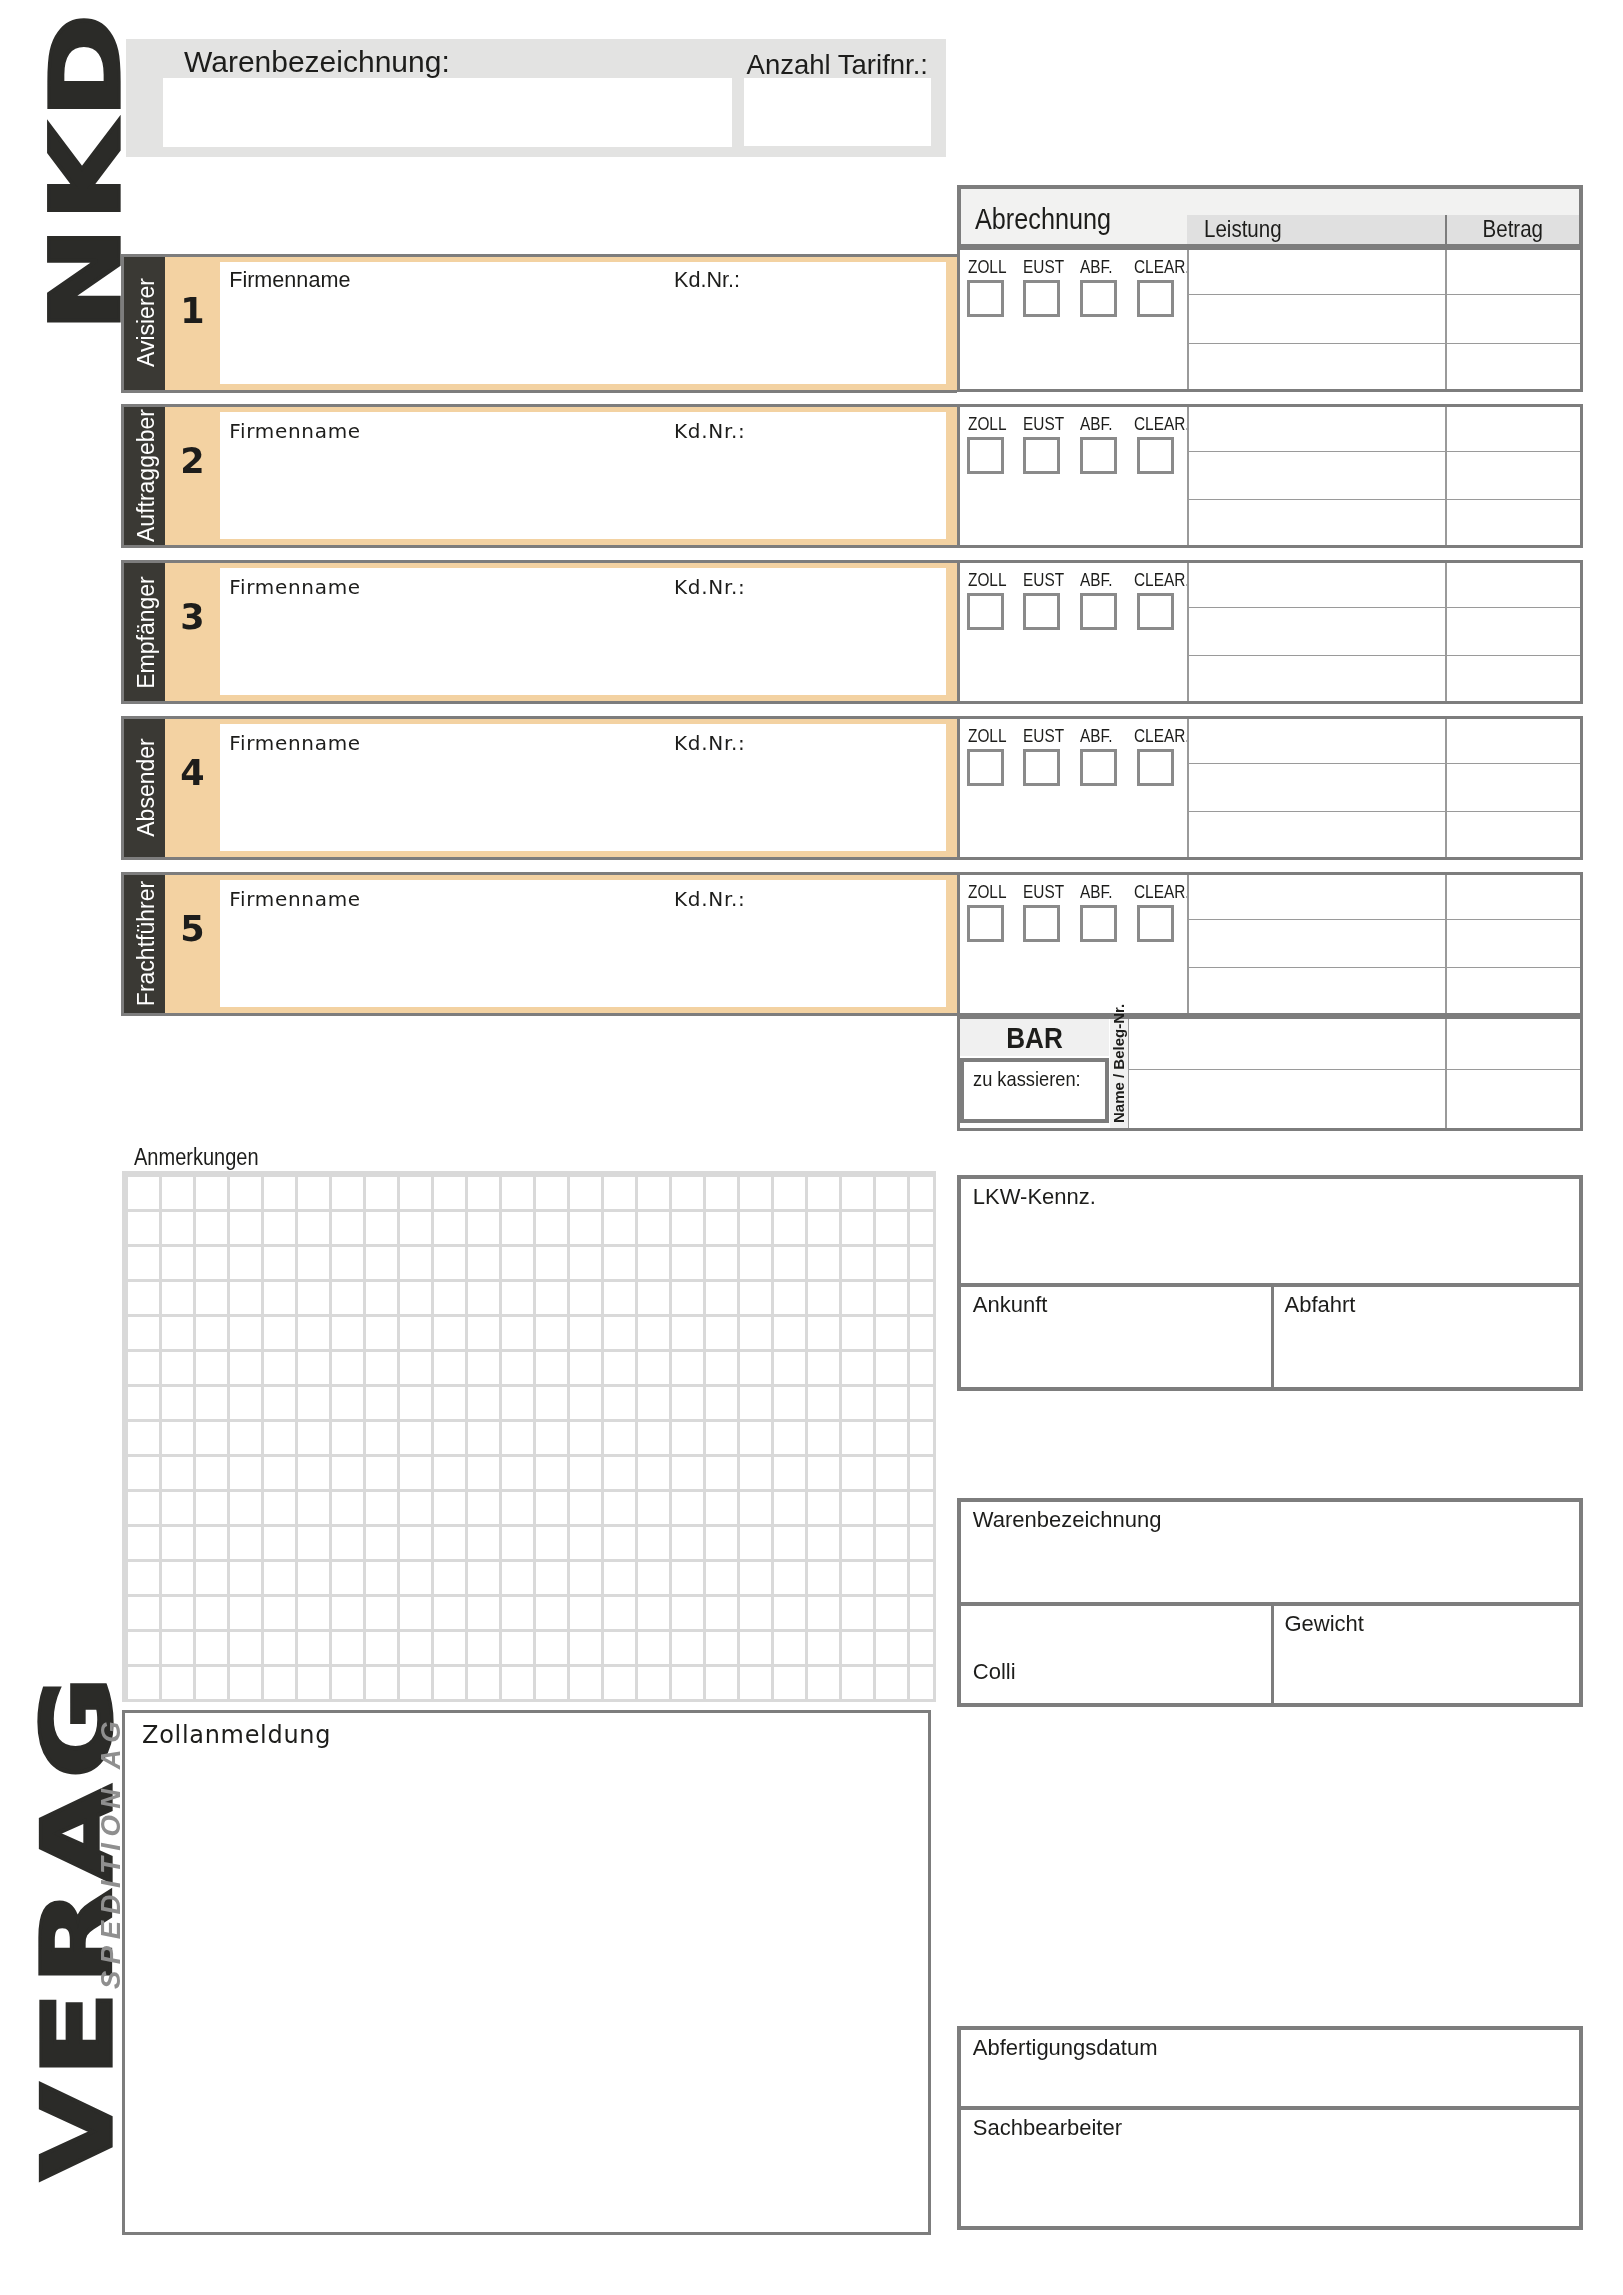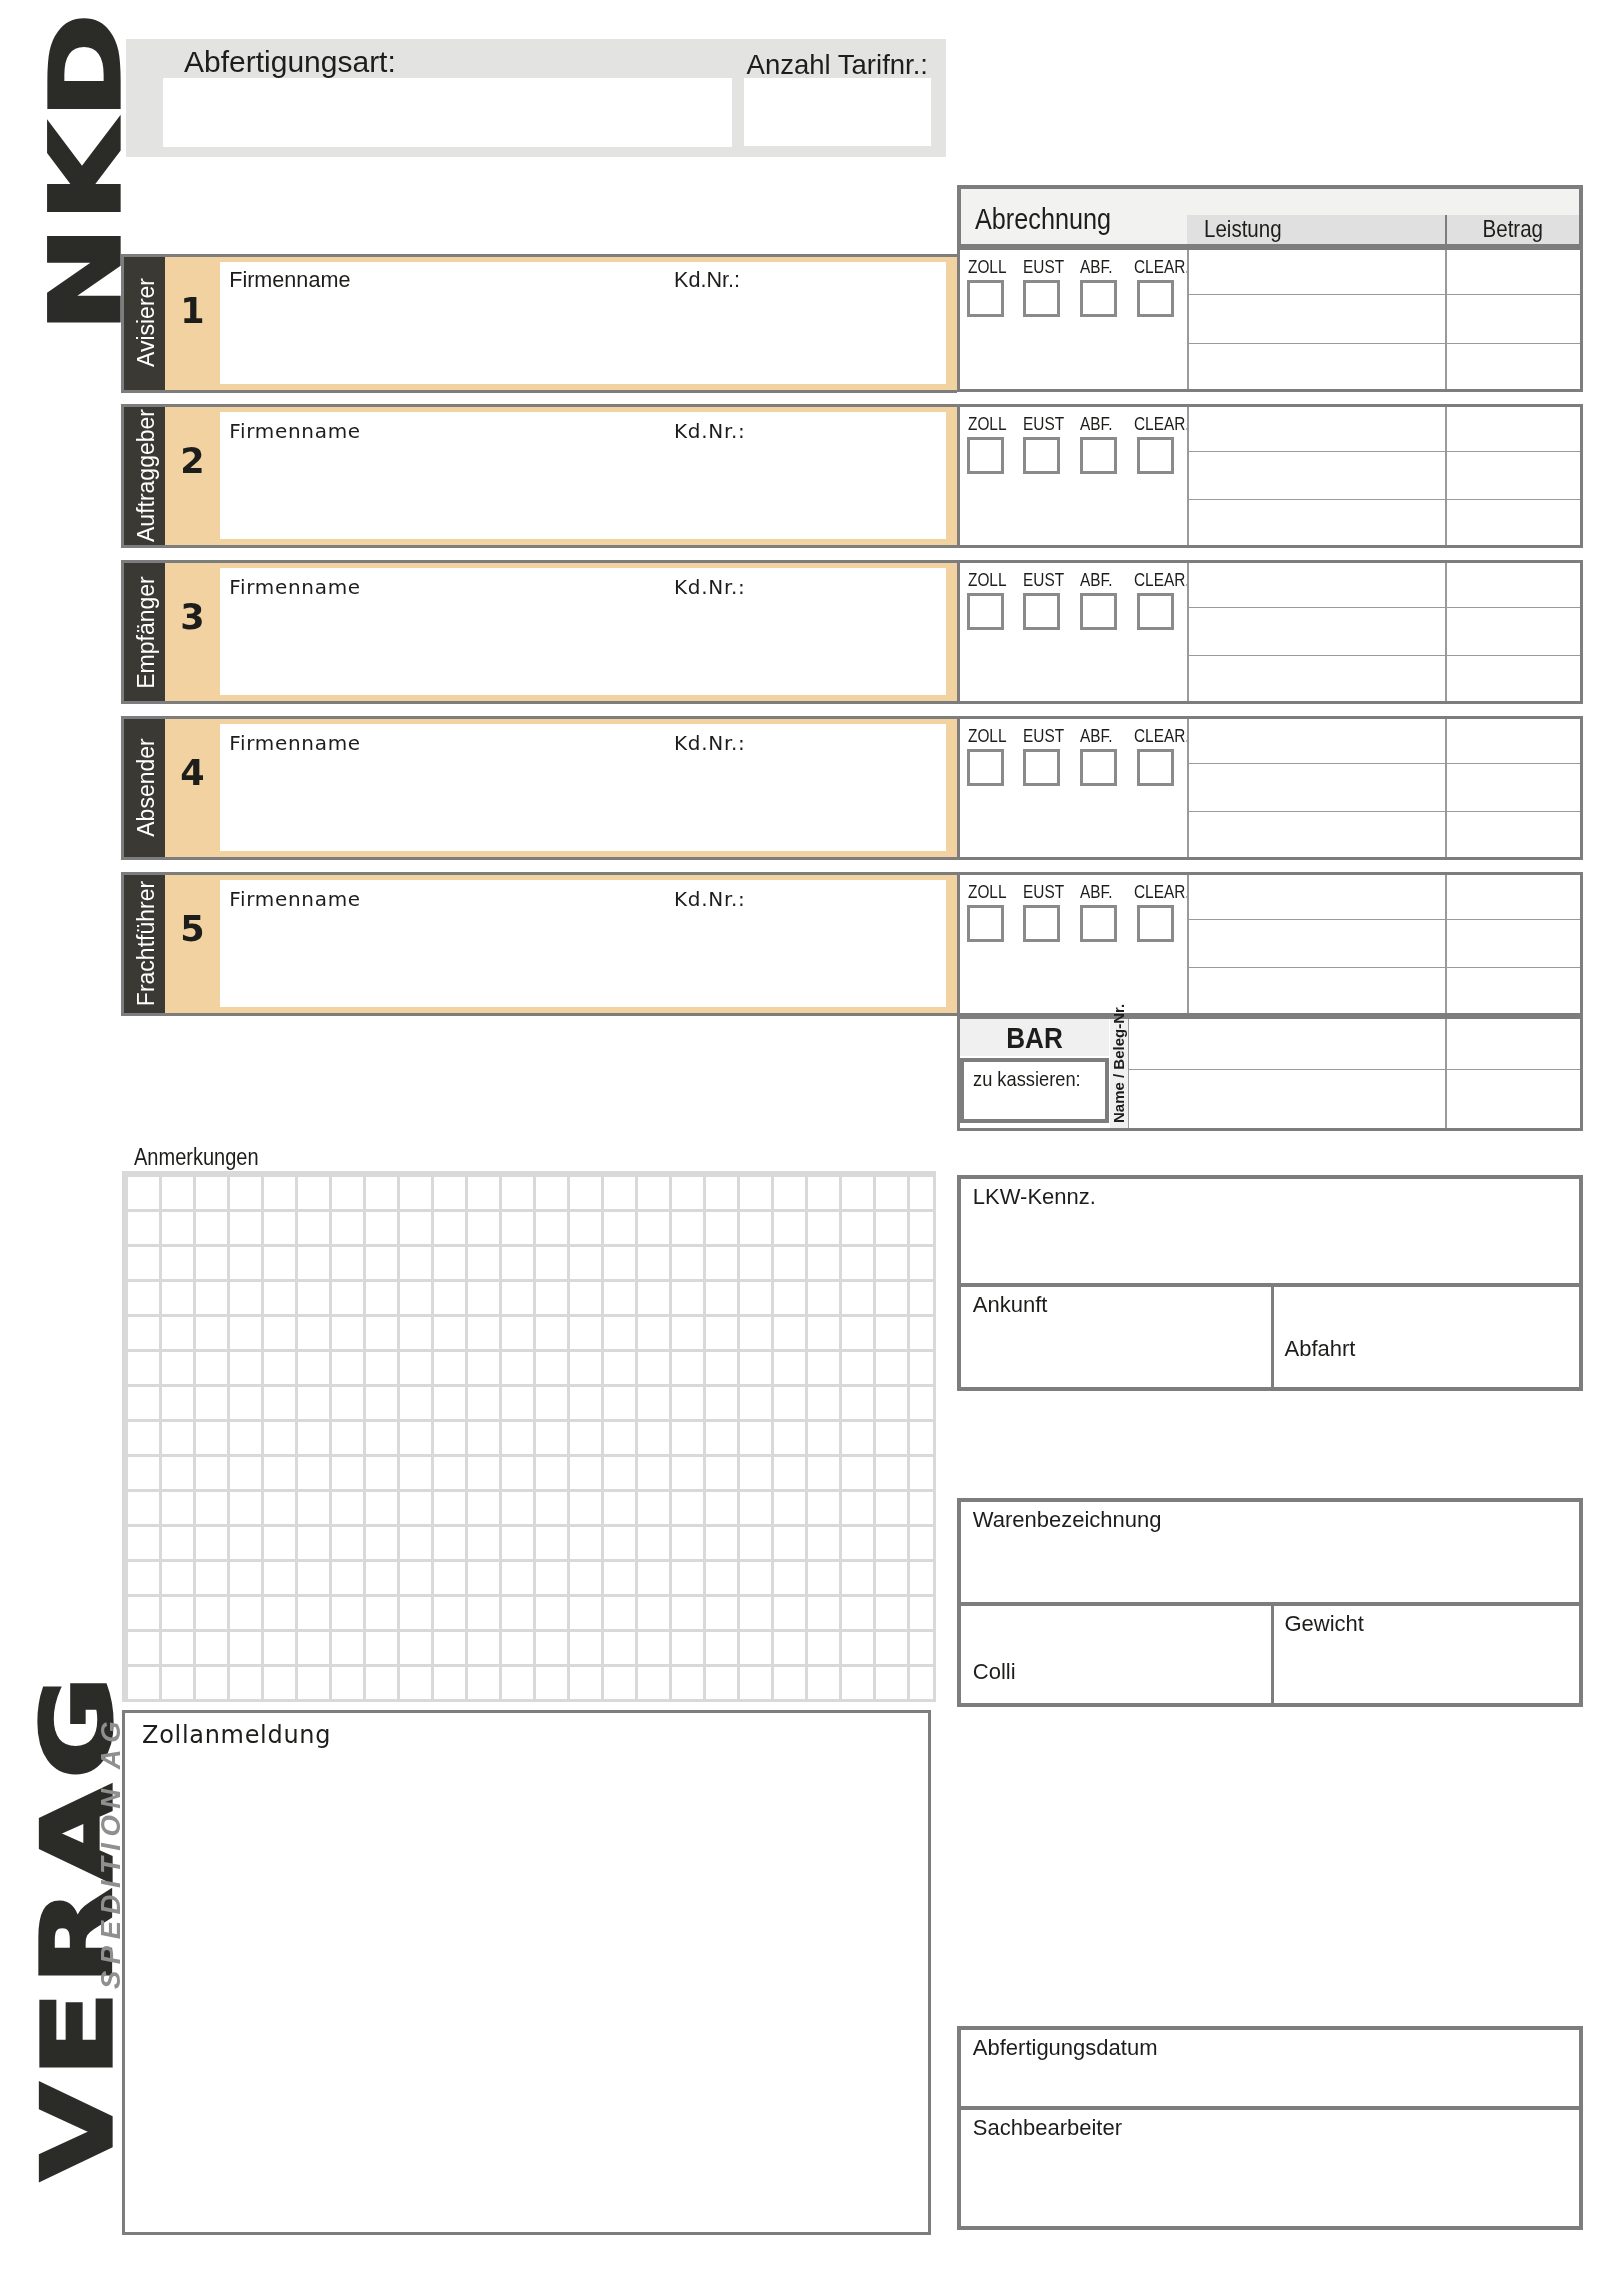--- a/index.html
+++ b/index.html
@@ -39,21 +39,21 @@
           repeating-linear-gradient(to bottom,#d9d9d9 0 3.3px,transparent 3.3px 35px);}
 </style>
 </head>
 <body>
 
 <div class="page">
 
   <div class="vtext logo" style="left:37px;top:332px;font-size:97px;line-height:98px;letter-spacing:3.9px;">NKD</div>
 
   <div class="abs band" style="left:126px;top:39px;width:820px;height:118px;">
-    <span class="abs" style="left:58px;top:5.9px;font-size:30px;">Abfertigungsart:</span>
+    <span class="abs" style="left:58px;top:5.9px;font-size:30px;">Warenbezeichnung:</span>
     <div class="abs whitefield" style="left:37px;top:39px;width:569px;height:69px;"></div>
     <span class="abs" style="left:594px;top:9.8px;width:208px;text-align:right;font-size:27.5px;">Anzahl Tarifnr.:</span>
     <div class="abs whitefield" style="left:618px;top:39px;width:187px;height:68px;"></div>
   </div>
 
 
   <div class="abs gbox" style="left:957px;top:185px;width:626px;height:63px;background:#f2f2f1;">
     <span class="abs" style="left:14.4px;top:14.4px;"><span class="cond" style="font-size:29px;">Abrechnung</span></span>
     <div class="abs" style="left:226px;top:25.5px;right:0;bottom:0;background:#e0e0e0;display:flex;">
       <div style="width:258px;position:relative;">
@@ -212,21 +212,21 @@
 
   <div class="abs gbox" style="left:957px;top:1175px;width:626px;height:216px;">
     <div class="abs" style="left:0;top:0;right:0;height:104px;">
       <span class="boxlab" style="left:11.8px;top:5.2px;">LKW-Kennz.</span>
     </div>
     <div class="divh" style="top:104px;"></div>
     <div class="abs" style="left:0;top:108px;width:310px;bottom:0;">
       <span class="boxlab" style="left:11.8px;top:5.2px;">Ankunft</span>
     </div>
     <div class="divv" style="left:310px;top:108px;bottom:0;"></div>
-    <div class="abs" style="left:313px;top:108px;right:0;bottom:0;margin-top:44px;">
+    <div class="abs" style="left:313px;top:108px;right:0;bottom:0;">
       <span class="boxlab" style="left:10.5px;top:5.2px;">Abfahrt</span>
     </div>
   </div>
 
   <div class="abs gbox" style="left:957px;top:1498px;width:626px;height:209px;">
     <div class="abs" style="left:0;top:0;right:0;height:100px;">
       <span class="boxlab" style="left:11.8px;top:5.2px;">Warenbezeichnung</span>
     </div>
     <div class="divh" style="top:100px;"></div>
     <div class="abs" style="left:0;top:104px;width:310px;bottom:0;margin-top:48px;">

